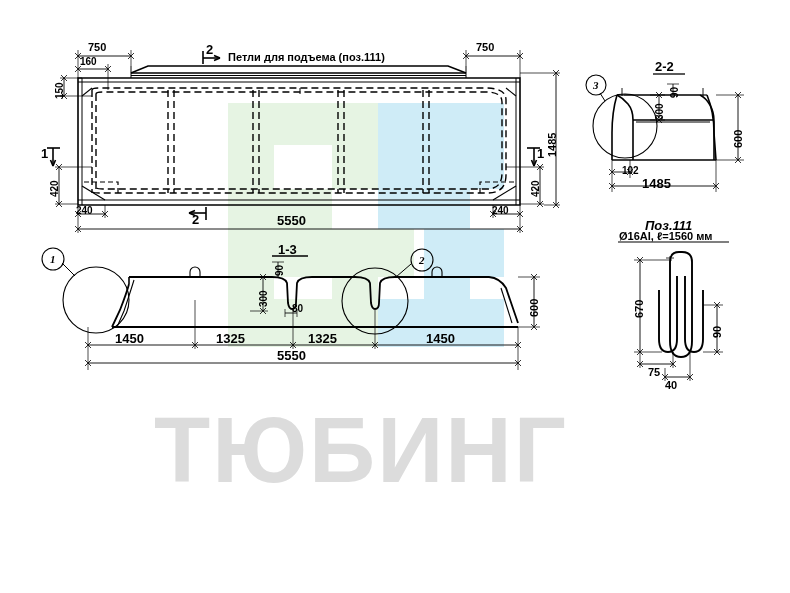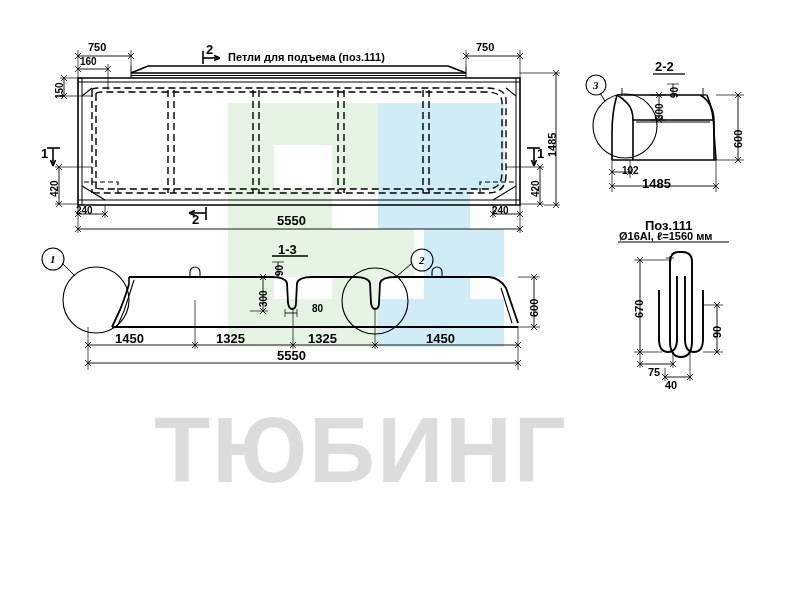--- a/index.html
+++ b/index.html
@@ -332,41 +332,41 @@
 
   <div class="lbl big" style="left:41px;top:146px;">1</div>
   <div class="lbl big" style="left:537px;top:146px;">1</div>
   <div class="lbl big" style="left:206px;top:42px;">2</div>
   <div class="lbl big" style="left:192px;top:212px;">2</div>
 
   <div class="lbl big" style="left:278px;top:242px;">1-3</div>
 
   <div class="lbl sm rot" style="left:258px;top:307px;">300</div>
   <div class="lbl sm rot" style="left:274px;top:276px;">90</div>
-  <div class="lbl sm" style="left:312px;top:303px;">80</div>
+  <div class="lbl sm" style="left:292px;top:303px;">80</div>
   <div class="lbl rot" style="left:528px;top:317px;">600</div>
 
   <div class="lbl big" style="left:115px;top:331px;">1450</div>
   <div class="lbl big" style="left:216px;top:331px;">1325</div>
   <div class="lbl big" style="left:308px;top:331px;">1325</div>
   <div class="lbl big" style="left:426px;top:331px;">1450</div>
   <div class="lbl big" style="left:277px;top:348px;">5550</div>
 
   <div class="callout" style="left:50px;top:253px;">1</div>
   <div class="callout" style="left:419px;top:254px;">2</div>
 
   <div class="lbl big" style="left:655px;top:59px;">2-2</div>
   <div class="callout" style="left:593px;top:79px;">3</div>
   <div class="lbl sm rot" style="left:654px;top:120px;">300</div>
   <div class="lbl sm rot" style="left:669px;top:98px;">90</div>
   <div class="lbl rot" style="left:732px;top:148px;">600</div>
   <div class="lbl sm" style="left:622px;top:165px;">102</div>
   <div class="lbl big" style="left:642px;top:176px;">1485</div>
 
-  <div class="lbl big" style="left:645px;top:218px;">Поз.111</div>
+  <div class="lbl big" style="left:645px;top:218px;font-style:italic;">Поз.111</div>
   <div class="lbl" style="left:619px;top:230px;">Ø16AI, ℓ=1560 мм</div>
   <div class="lbl rot" style="left:633px;top:318px;">670</div>
   <div class="lbl rot" style="left:711px;top:338px;">90</div>
   <div class="lbl" style="left:648px;top:366px;">75</div>
   <div class="lbl" style="left:665px;top:379px;">40</div>
 
   <div class="wm-top">ТЮБИНГ</div>
 
 </div>
 

